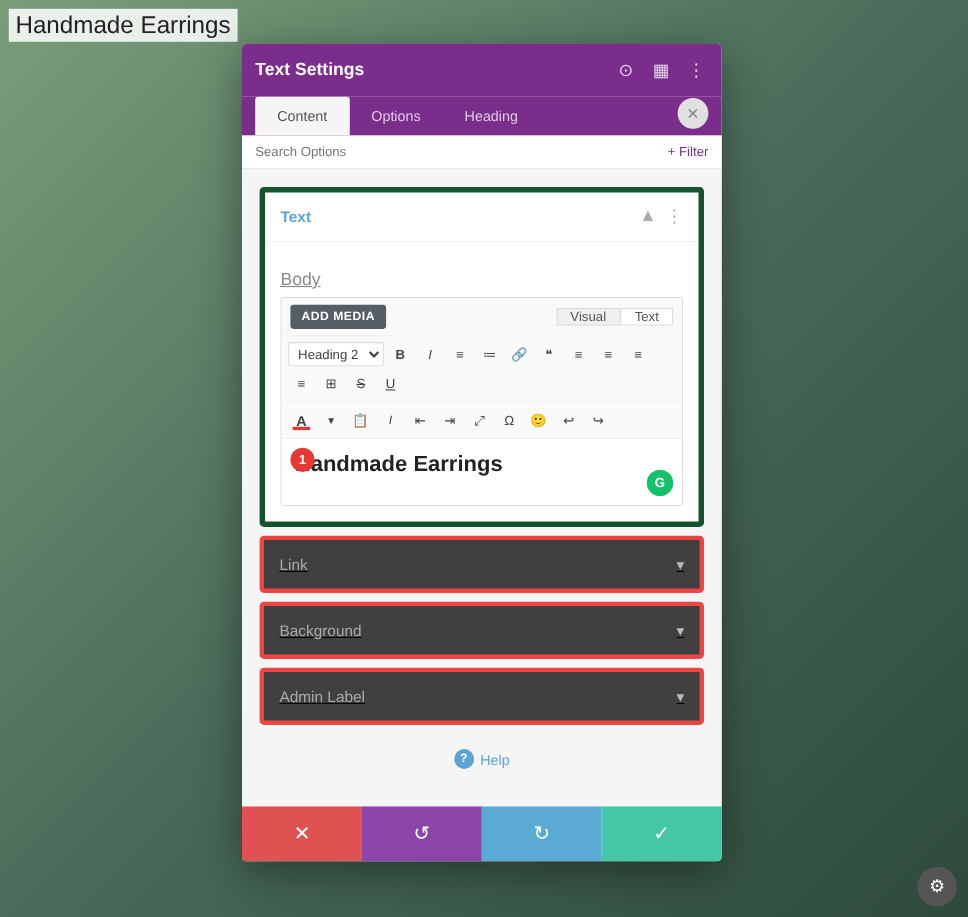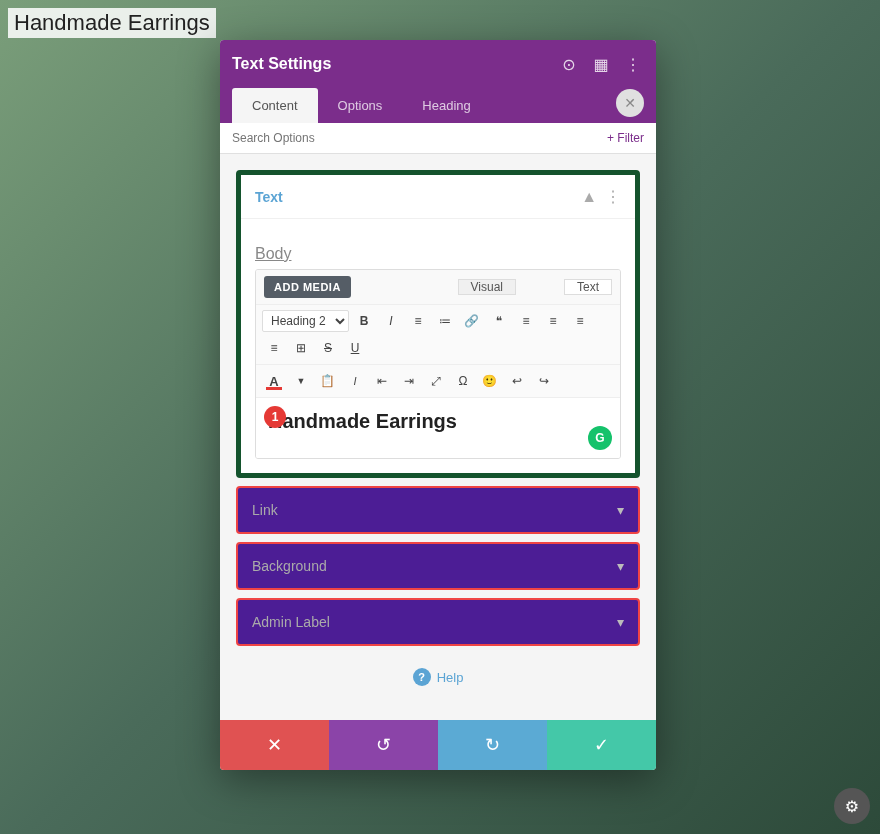--- a/index.html
+++ b/index.html
@@ -197,21 +197,20 @@
       gap: 0;
     }
 
     .vt-tab {
       font-size: 12px;
       padding: 0 12px;
       cursor: pointer;
       color: #555;
       border: 1px solid #ddd;
       background: #fff;
-      margin-left: 48px;
     }
 
     .vt-tab.active {
       background: #f0f0f0;
       font-weight: 500;
     }
 
     .toolbar-row {
       display: flex;
       align-items: center;
@@ -305,24 +304,25 @@
       display: flex;
       align-items: center;
       justify-content: center;
       color: #fff;
       font-size: 12px;
       font-weight: 700;
     }
 
     
     .section-collapsed {
-      background: #4c1d95;
+      background: #404040;
       border-radius: 4px;
       margin-bottom: 8px;
-      border: 2px solid #ef4444;
+      border: 4px solid #ef4444;
+      text-decoration: underline;
     }
 
     .section-collapsed .section-header {
       padding: 14px 14px;
     }
 
     .section-collapsed-title {
       font-size: 14px;
       color: #aaa;
       font-weight: 400;

